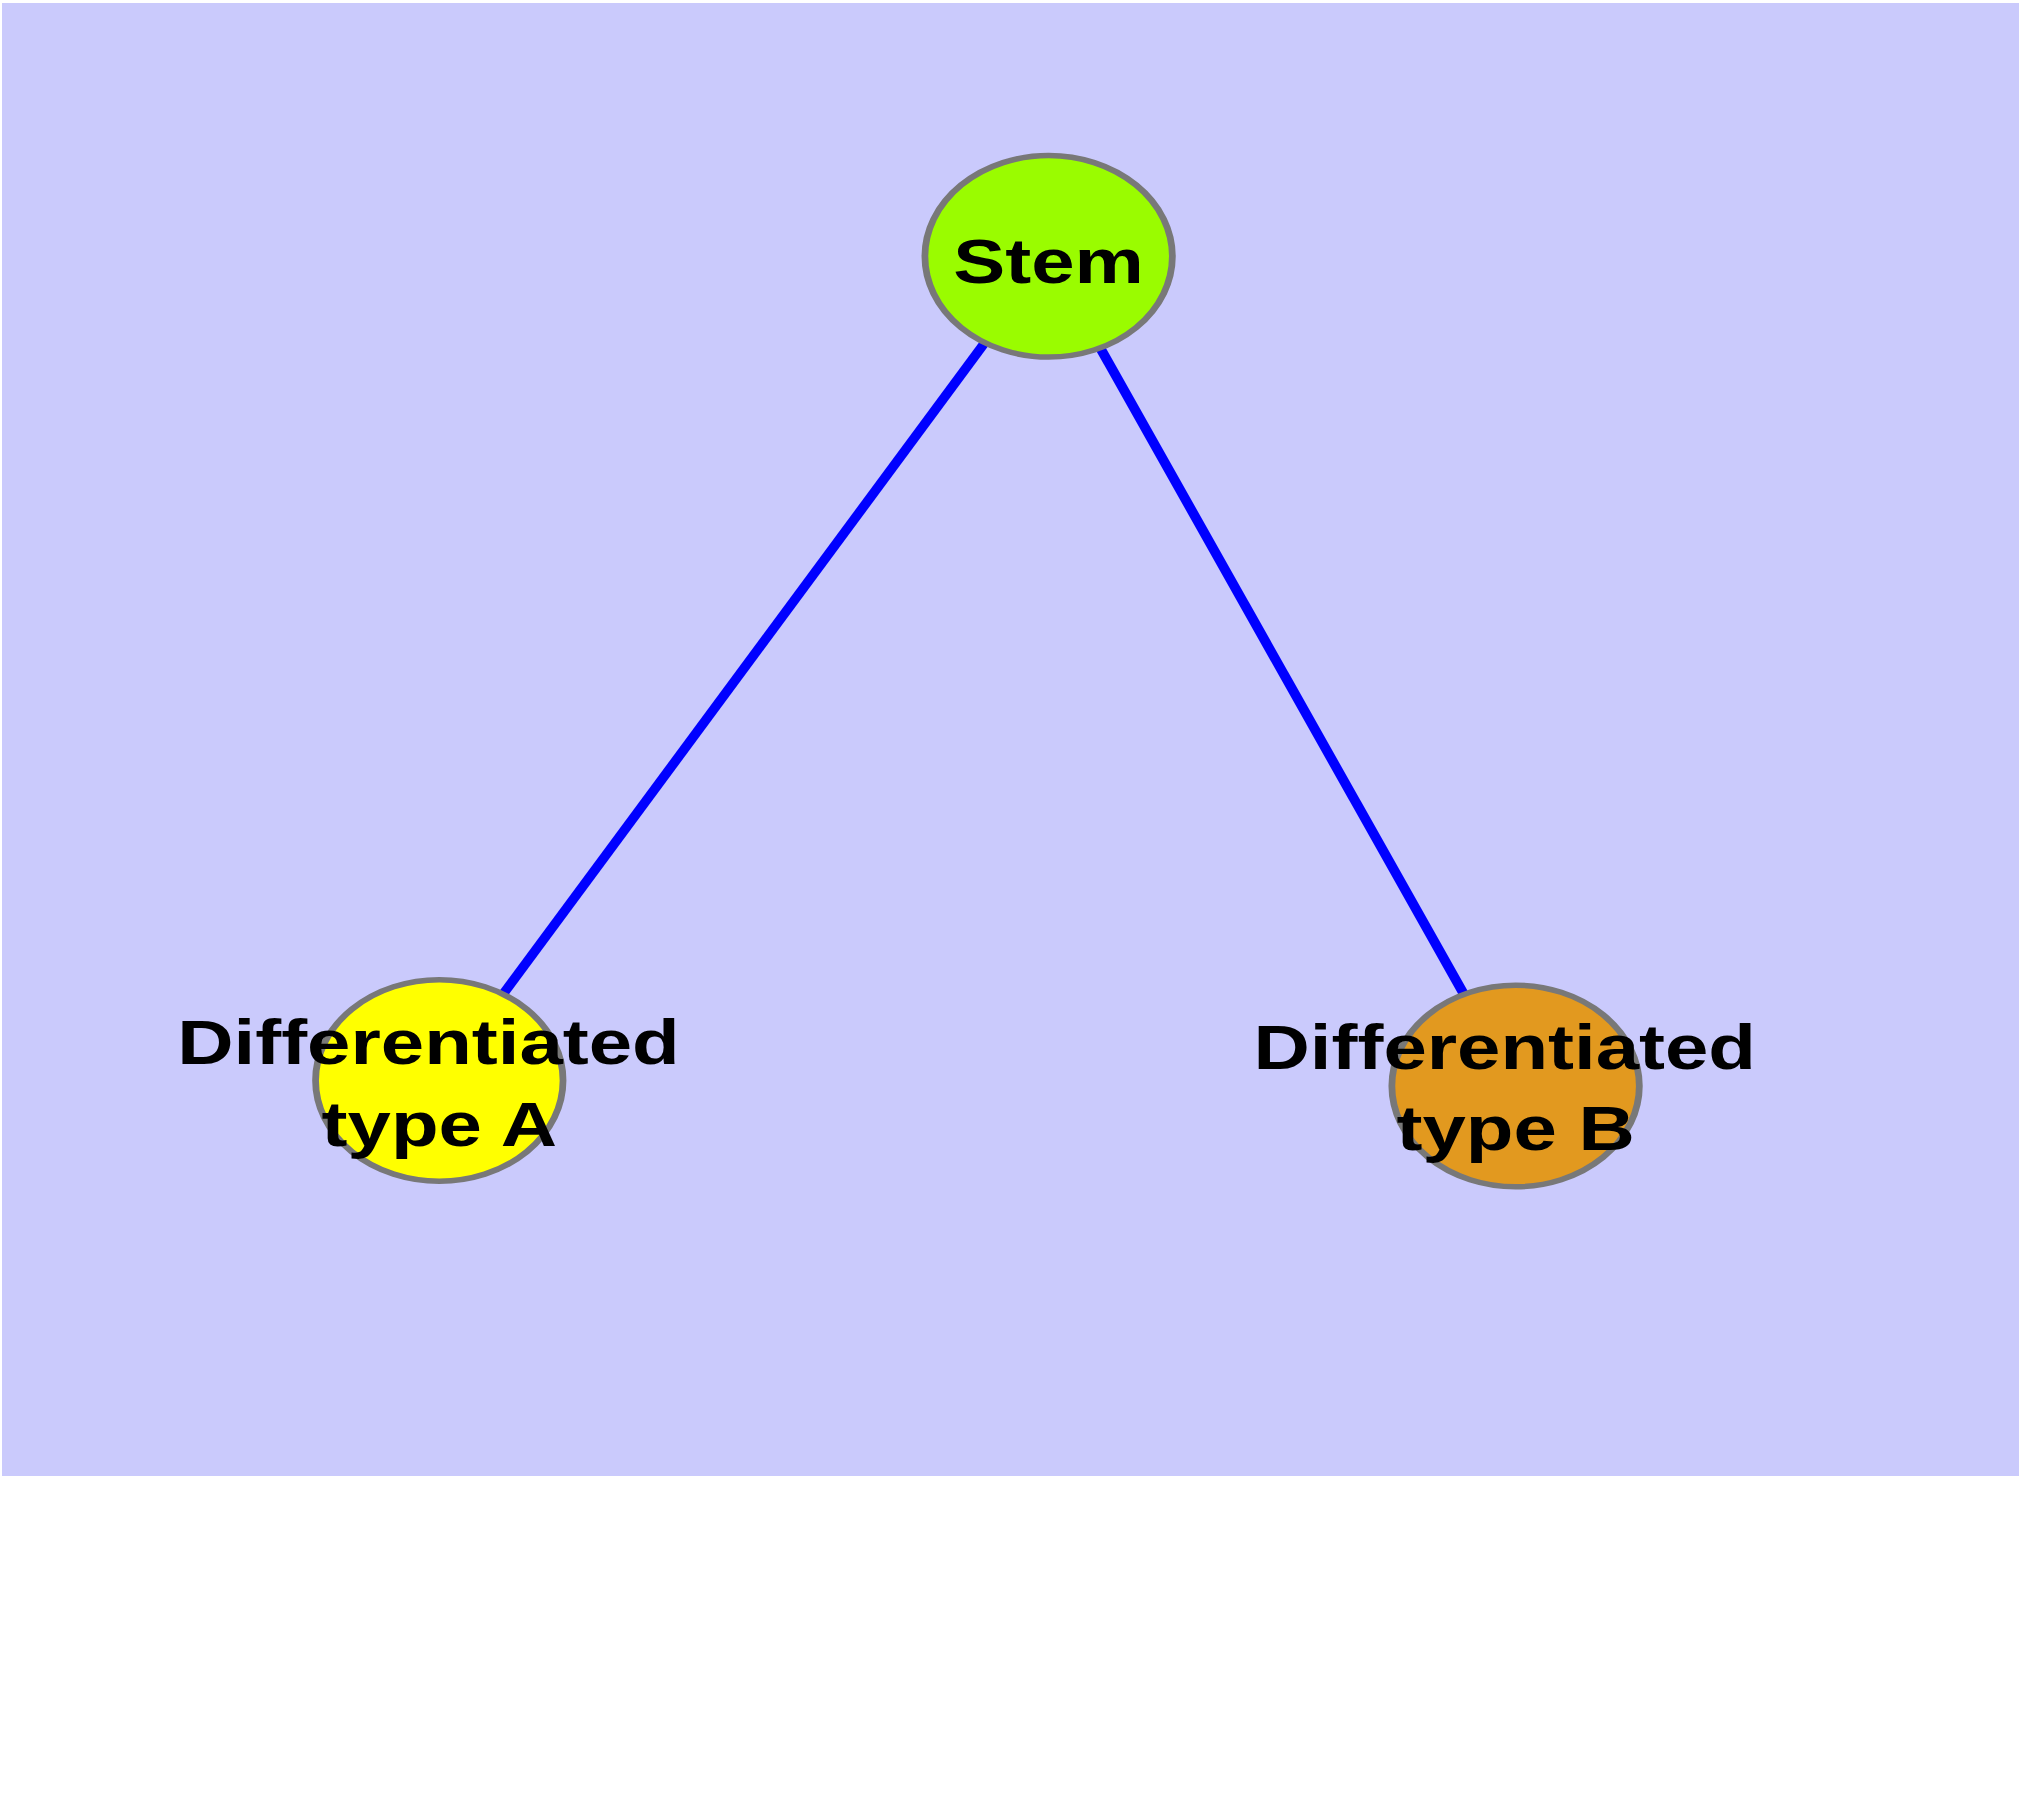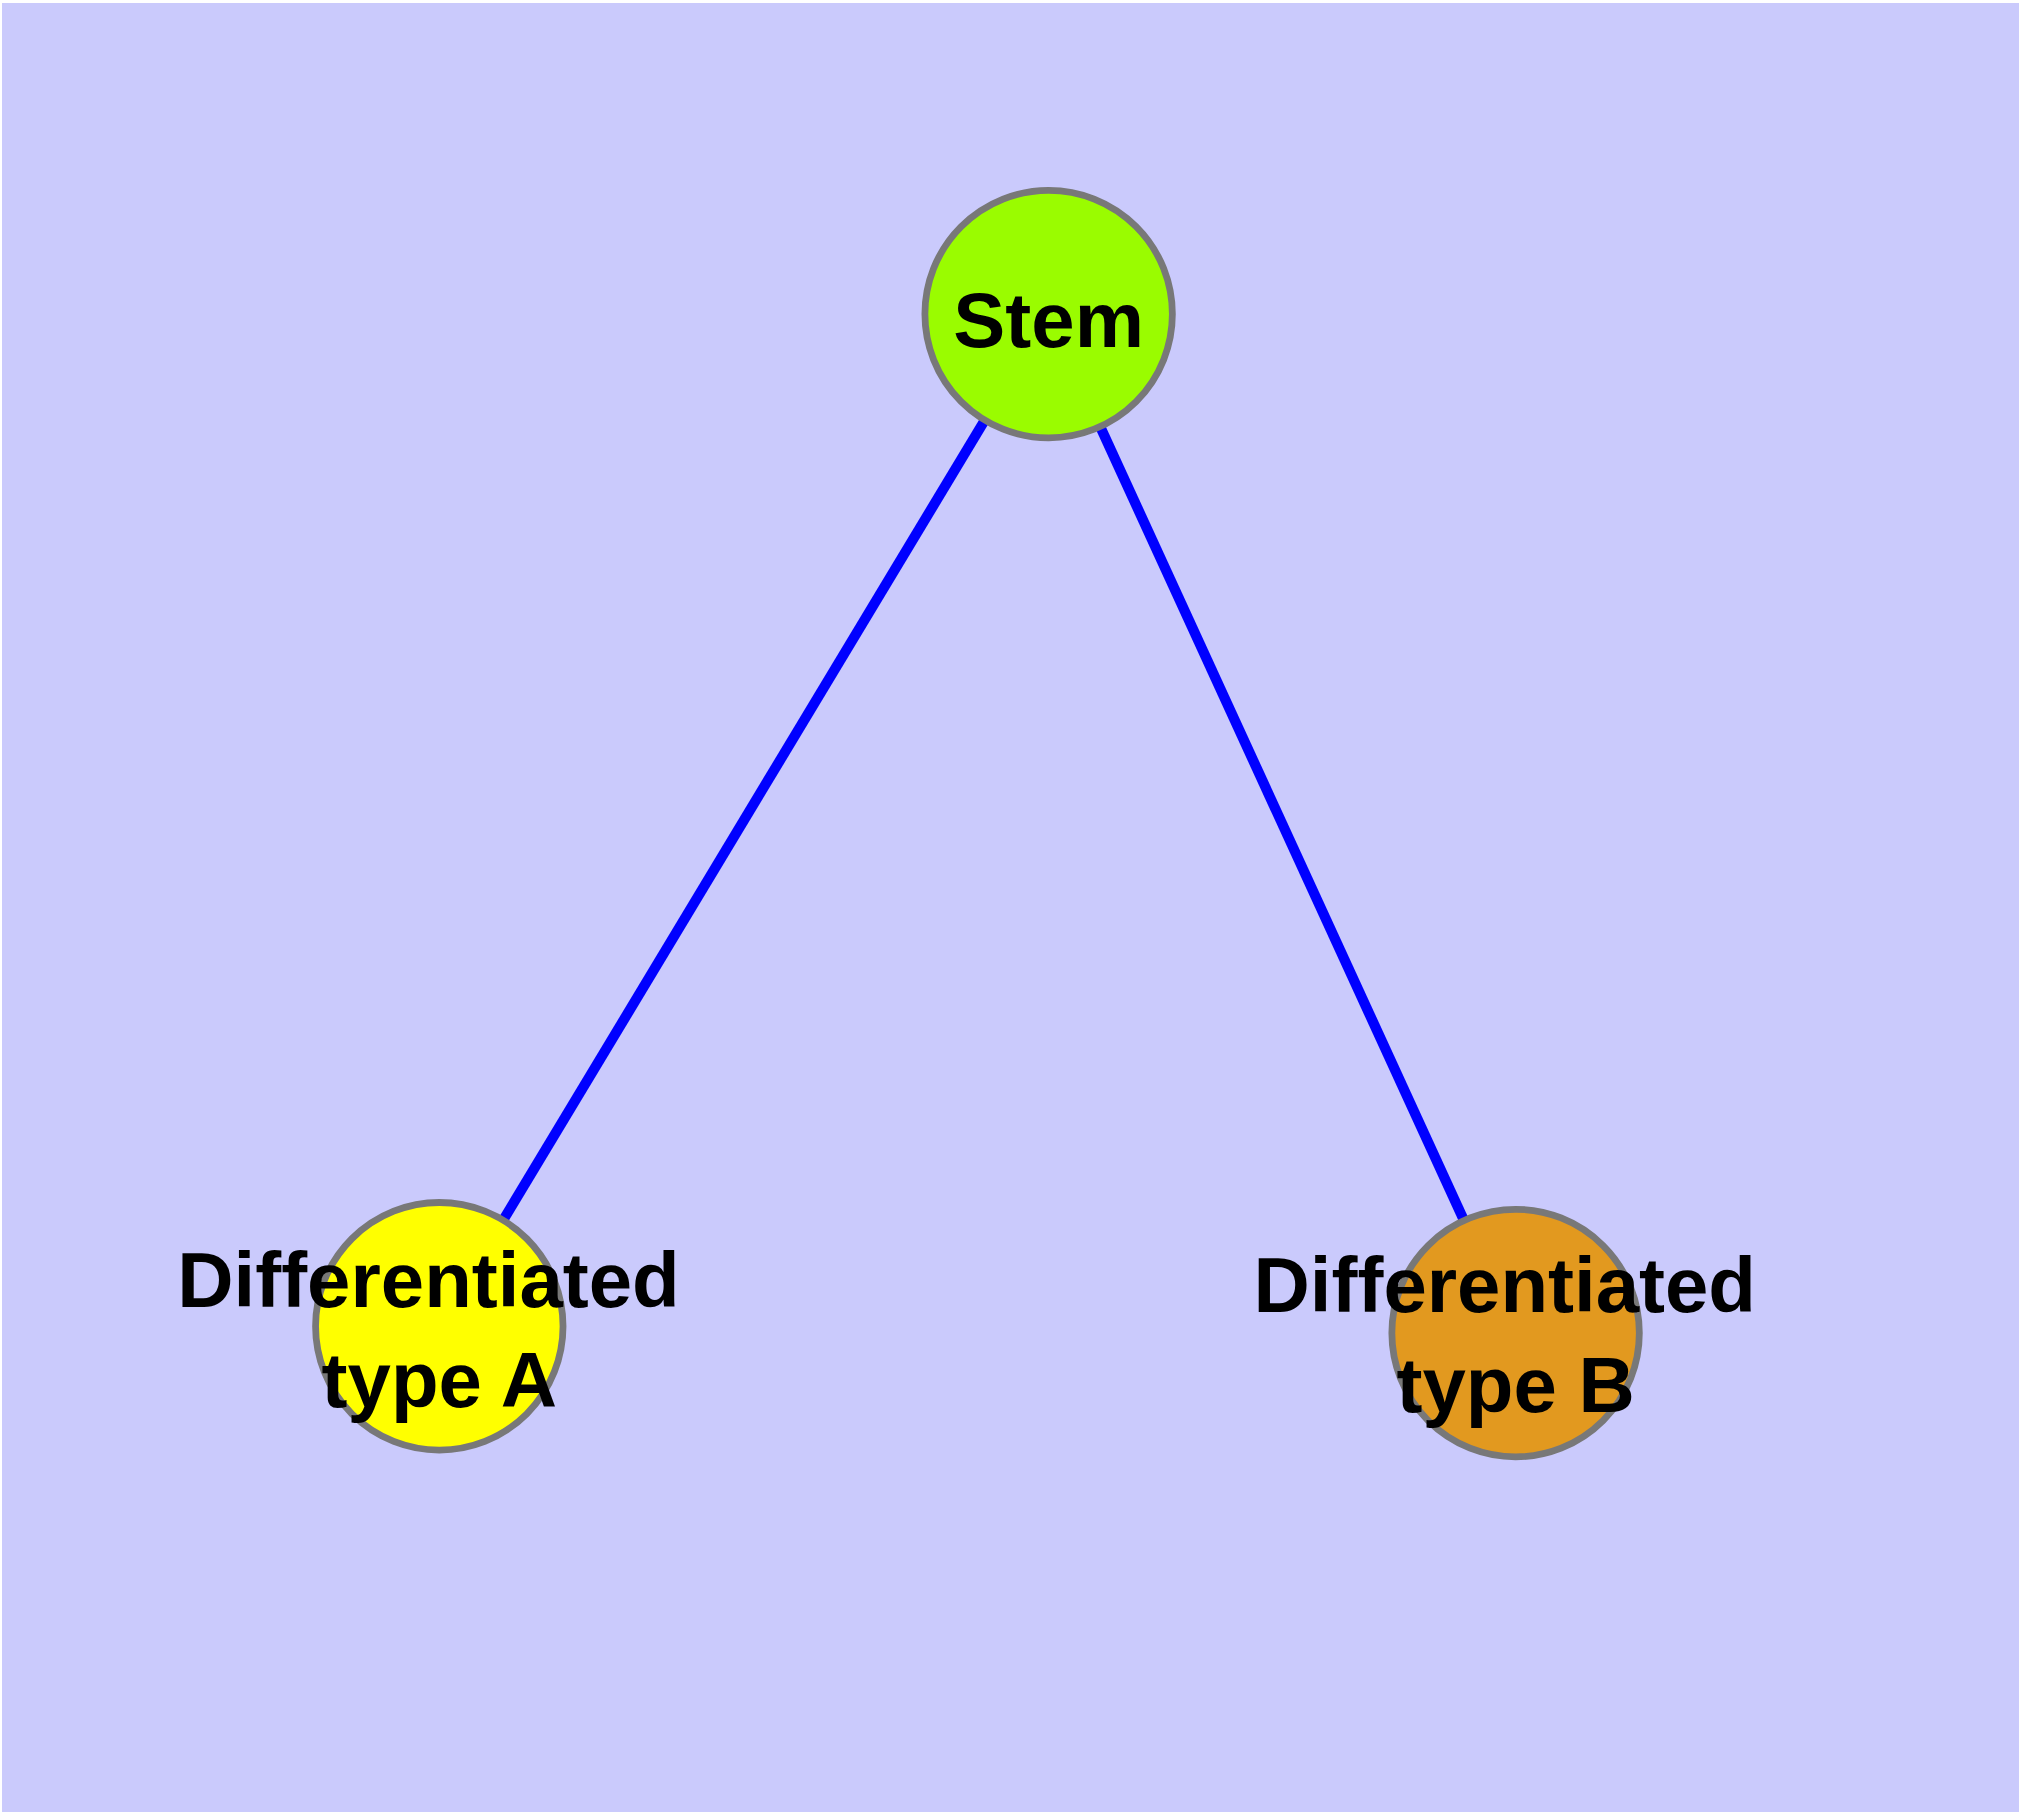--- a/index.html
+++ b/index.html
@@ -9,21 +9,21 @@
     height: 1812px;
     background: #ffffff; 
     overflow: hidden;
     font-family: "Liberation Sans", "DejaVu Sans", sans-serif;
   }
   .diagram-wrap {
     position: absolute;
     top: 3.4px;
     left: 1.7px;
     width: 2017px;
-    height: 1809px;
+    height: 1473px;
   }
   svg { display: block; width: 100%; height: 100%; }
   .edge {
     stroke-width: 12;
     fill: none;
   }
   .node-circle {
     stroke-width: 8;
   }
   .node-label {

